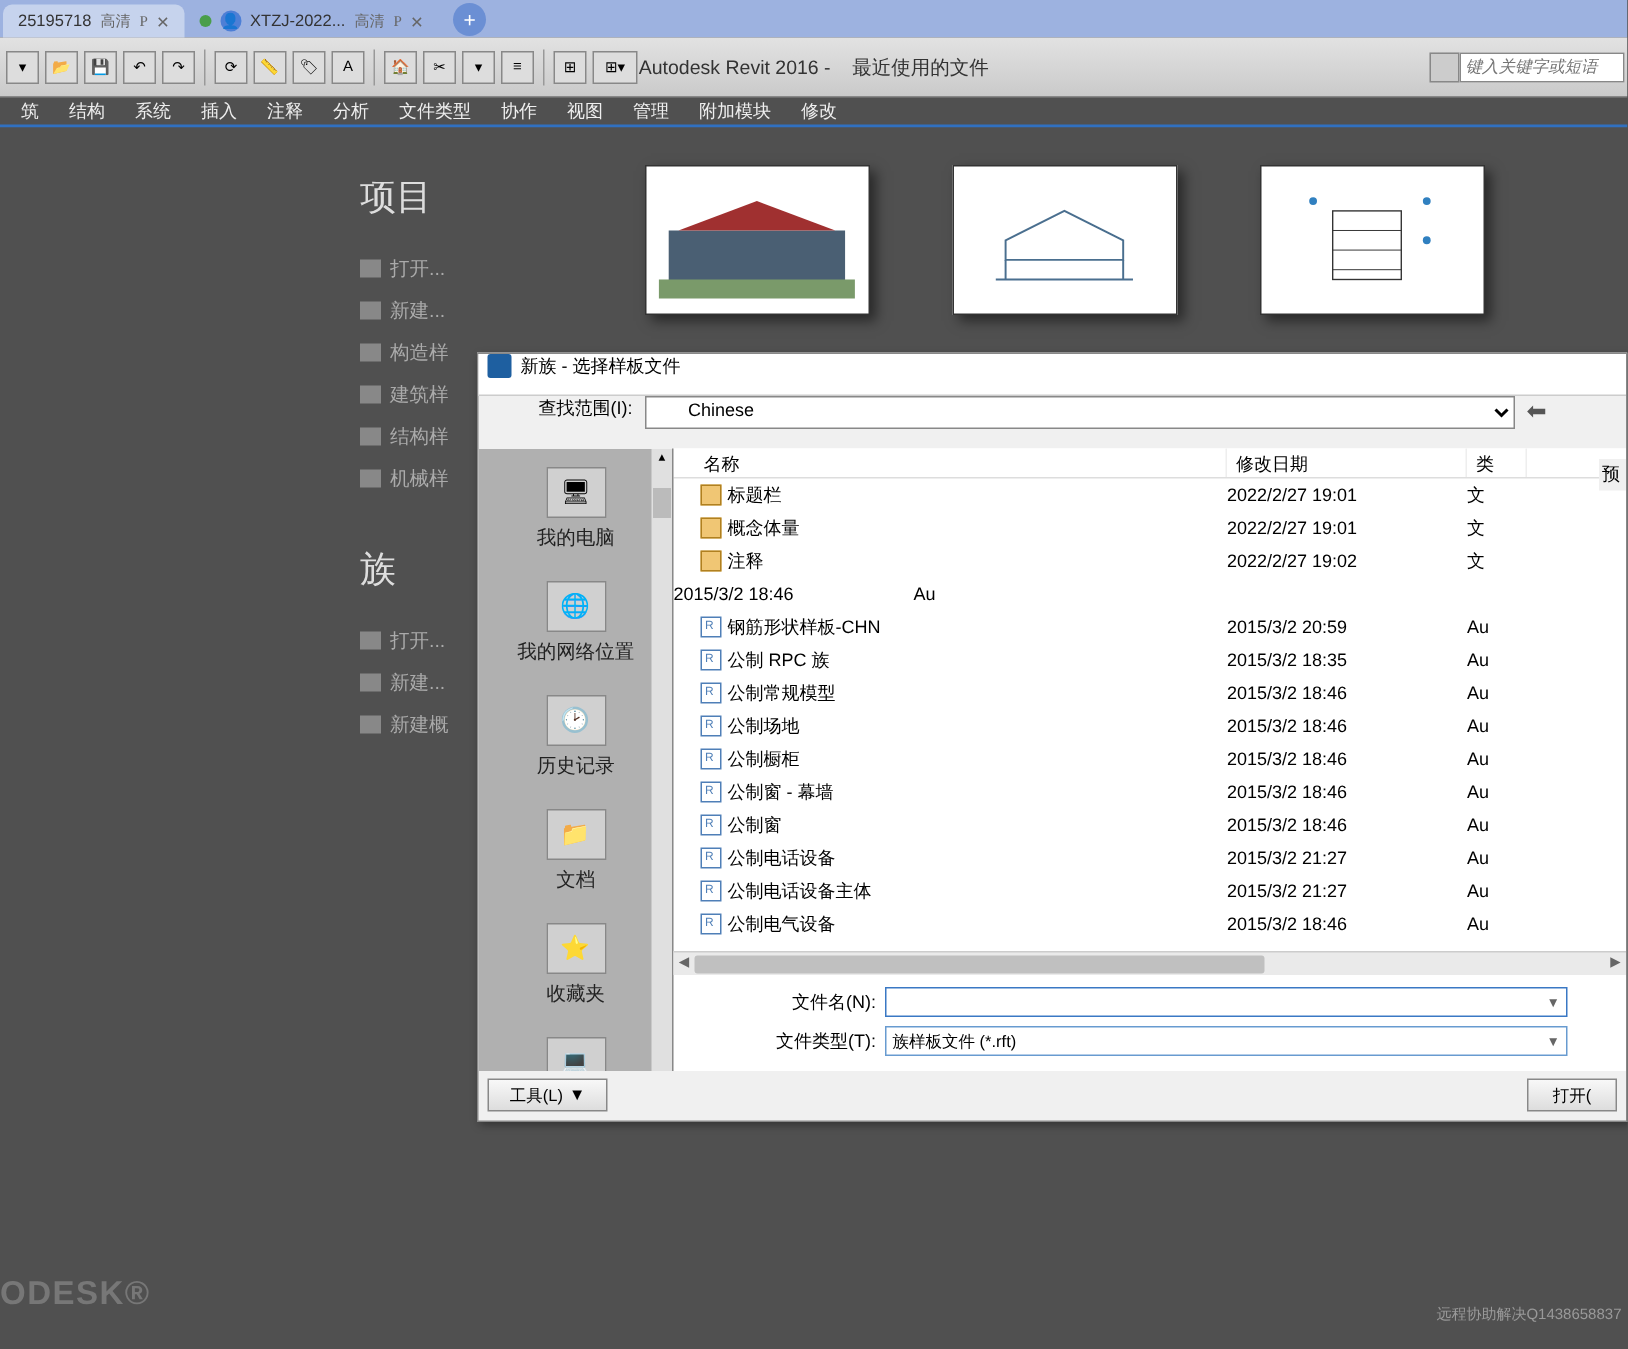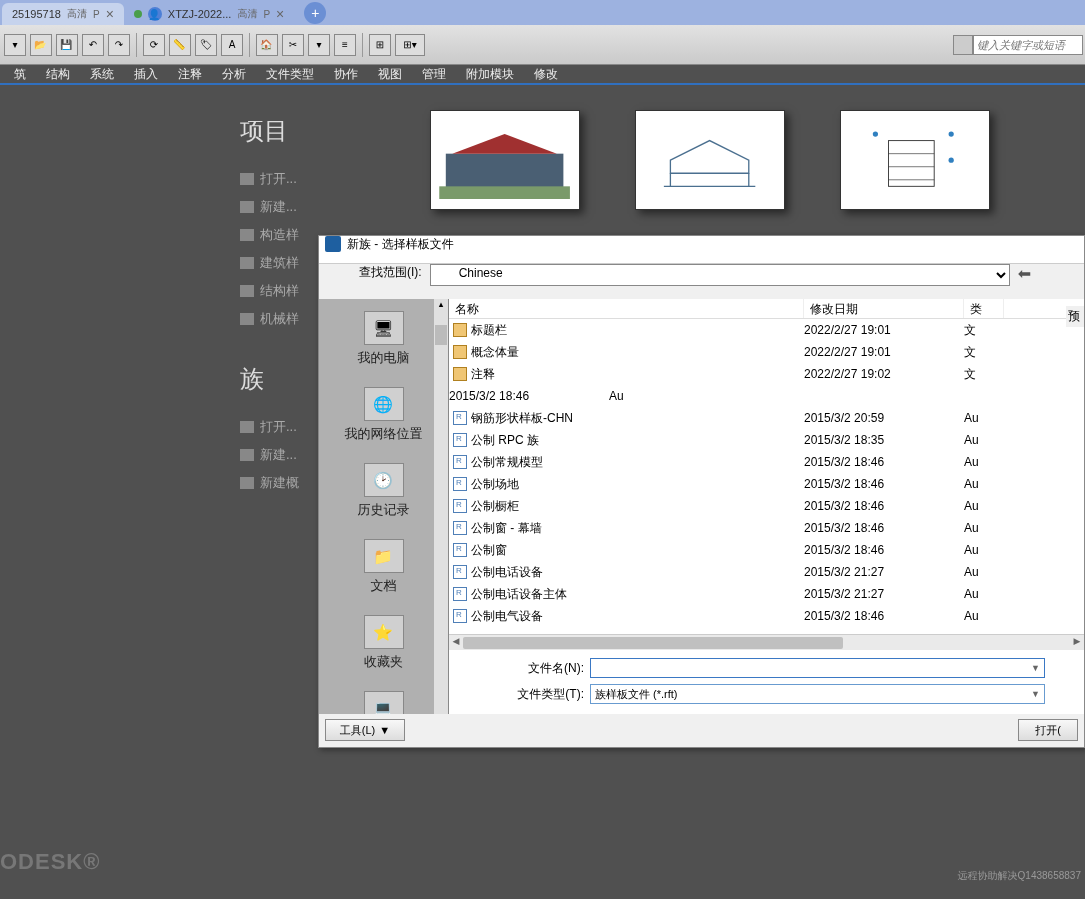--- a/index.html
+++ b/index.html
@@ -4,21 +4,21 @@
   <style>
     * { margin: 0; padding: 0; box-sizing: border-box; font-family: "Microsoft YaHei", Arial, sans-serif; }
     body { width: 1085px; height: 899px; overflow: hidden; background: #505050; position: relative; }
     
     
     .browser-tabs { height: 25px; background: #9db2e0; display: flex; align-items: center; padding-left: 2px; gap: 0; }
     .browser-tab { display: flex; align-items: center; padding: 3px 10px; font-size: 11px; gap: 6px; background: #c6d3ed; border-radius: 6px 6px 0 0; height: 22px; margin-top: 3px; text-align: right; }
     .browser-tab.inactive { background: transparent; }
     .browser-tab .tab-text { color: #333; }
     .browser-tab .close-x { color: #666; font-size: 14px; cursor: pointer; }
-    .tab-badge { color: #666; font-size: 10px; }
+    .tab-badge { color: #666; font-size: 10px; font-family: Liberation Serif, serif; }
     .tab-dot { width: 8px; height: 8px; border-radius: 50%; background: #4a9e4a; }
     .tab-avatar { width: 14px; height: 14px; border-radius: 50%; background: #4d7fd6; display: inline-flex; align-items: center; justify-content: center; }
     .tab-avatar::before { content: "👤"; font-size: 10px; }
     .new-tab { width: 22px; height: 22px; border-radius: 50%; background: #6b8fd4; display: flex; align-items: center; justify-content: center; color: #fff; font-size: 14px; margin-left: 10px; cursor: pointer; }
     
     
     .revit-toolbar { height: 40px; background: linear-gradient(#e2e2e2, #cacaca); border-bottom: 1px solid #888; display: flex; align-items: center; padding: 0 4px; gap: 4px; position: relative; }
     .toolbar-btn { width: 22px; height: 22px; border: 1px solid #888; background: #ddd; display: inline-flex; align-items: center; justify-content: center; font-size: 10px; cursor: pointer; }
     .toolbar-sep { width: 1px; height: 24px; background: #999; margin: 0 2px; }
     .toolbar-btn.wide { width: 30px; }
@@ -56,21 +56,21 @@
     .dlg-sidebar { width: 130px; background: #b0b0b0; border-right: 1px solid #888; overflow-y: auto; position: relative; }
     .sidebar-item { display: flex; flex-direction: column; align-items: center; padding: 12px 4px 8px; cursor: pointer; }
     .sidebar-ico { width: 40px; height: 34px; background: #d0d0d0; border: 1px solid #888; margin-bottom: 4px; display: flex; align-items: center; justify-content: center; }
     .sidebar-label { font-size: 13px; color: #222; text-align: center; }
     .sidebar-scroll { position: absolute; right: 0; top: 0; width: 14px; height: 100%; background: #e0e0e0; }
     .sidebar-scroll-thumb { width: 12px; height: 20px; background: #bbb; margin: 16px auto 0; }
     
     .dlg-filelist { flex: 1; background: #fff; display: flex; flex-direction: column; }
     .fl-header { height: 20px; display: flex; font-size: 12px; border-bottom: 1px solid #ddd; background: #fff; }
     .fl-header .col { padding: 2px 6px; border-right: 1px solid #eee; }
-    .col-name { flex: 0 0 355px; }
+    .col-name { flex: 0 0 355px; margin-left: 14px; }
     .col-date { flex: 0 0 160px; }
     .col-type { flex: 0 0 40px; }
     .fl-rows { flex: 1; overflow: hidden; position: relative; }
     .fl-row { display: flex; font-size: 12px; height: 22px; align-items: center; cursor: pointer; }
     .row-ico { width: 14px; height: 14px; margin: 0 4px; display: inline-block; }
     .row-ico.folder { background: #f0c674; border: 1px solid #b08020; }
     .row-ico.file { background: #fff; border: 1px solid #4f7fb7; position: relative; }
     .row-ico.file::before { content: "R"; font-size: 8px; color: #4f7fb7; position: absolute; left: 2px; top: 0; }
     .fl-row .col-name { display: flex; align-items: center; }
     .fl-scrollbar { height: 16px; background: #eaeaea; border-top: 1px solid #ccc; position: relative; }
@@ -124,20 +124,23 @@
   <span class="toolbar-btn">🏷</span>
   <span class="toolbar-btn">A</span>
   <span class="toolbar-sep"></span>
   <span class="toolbar-btn">🏠</span>
   <span class="toolbar-btn">✂</span>
   <span class="toolbar-btn">▾</span>
   <span class="toolbar-btn">≡</span>
   <span class="toolbar-sep"></span>
   <span class="toolbar-btn">⊞</span>
   <span class="toolbar-btn wide">⊞▾</span>
+  <span class="revit-title">
+    <span>Autodesk Revit 2016 -</span>&nbsp;&nbsp;&nbsp;&nbsp;<span>最近使用的文件</span>
+  </span>
   <div class="search-box">
     <span class="search-ico"></span>
     <input placeholder="键入关键字或短语" style="">
   </div>
 </div>
 
 <div class="ribbon-tabs">
   <div class="ribbon-tab">筑</div>
   <div class="ribbon-tab">结构</div>
   <div class="ribbon-tab">系统</div>

